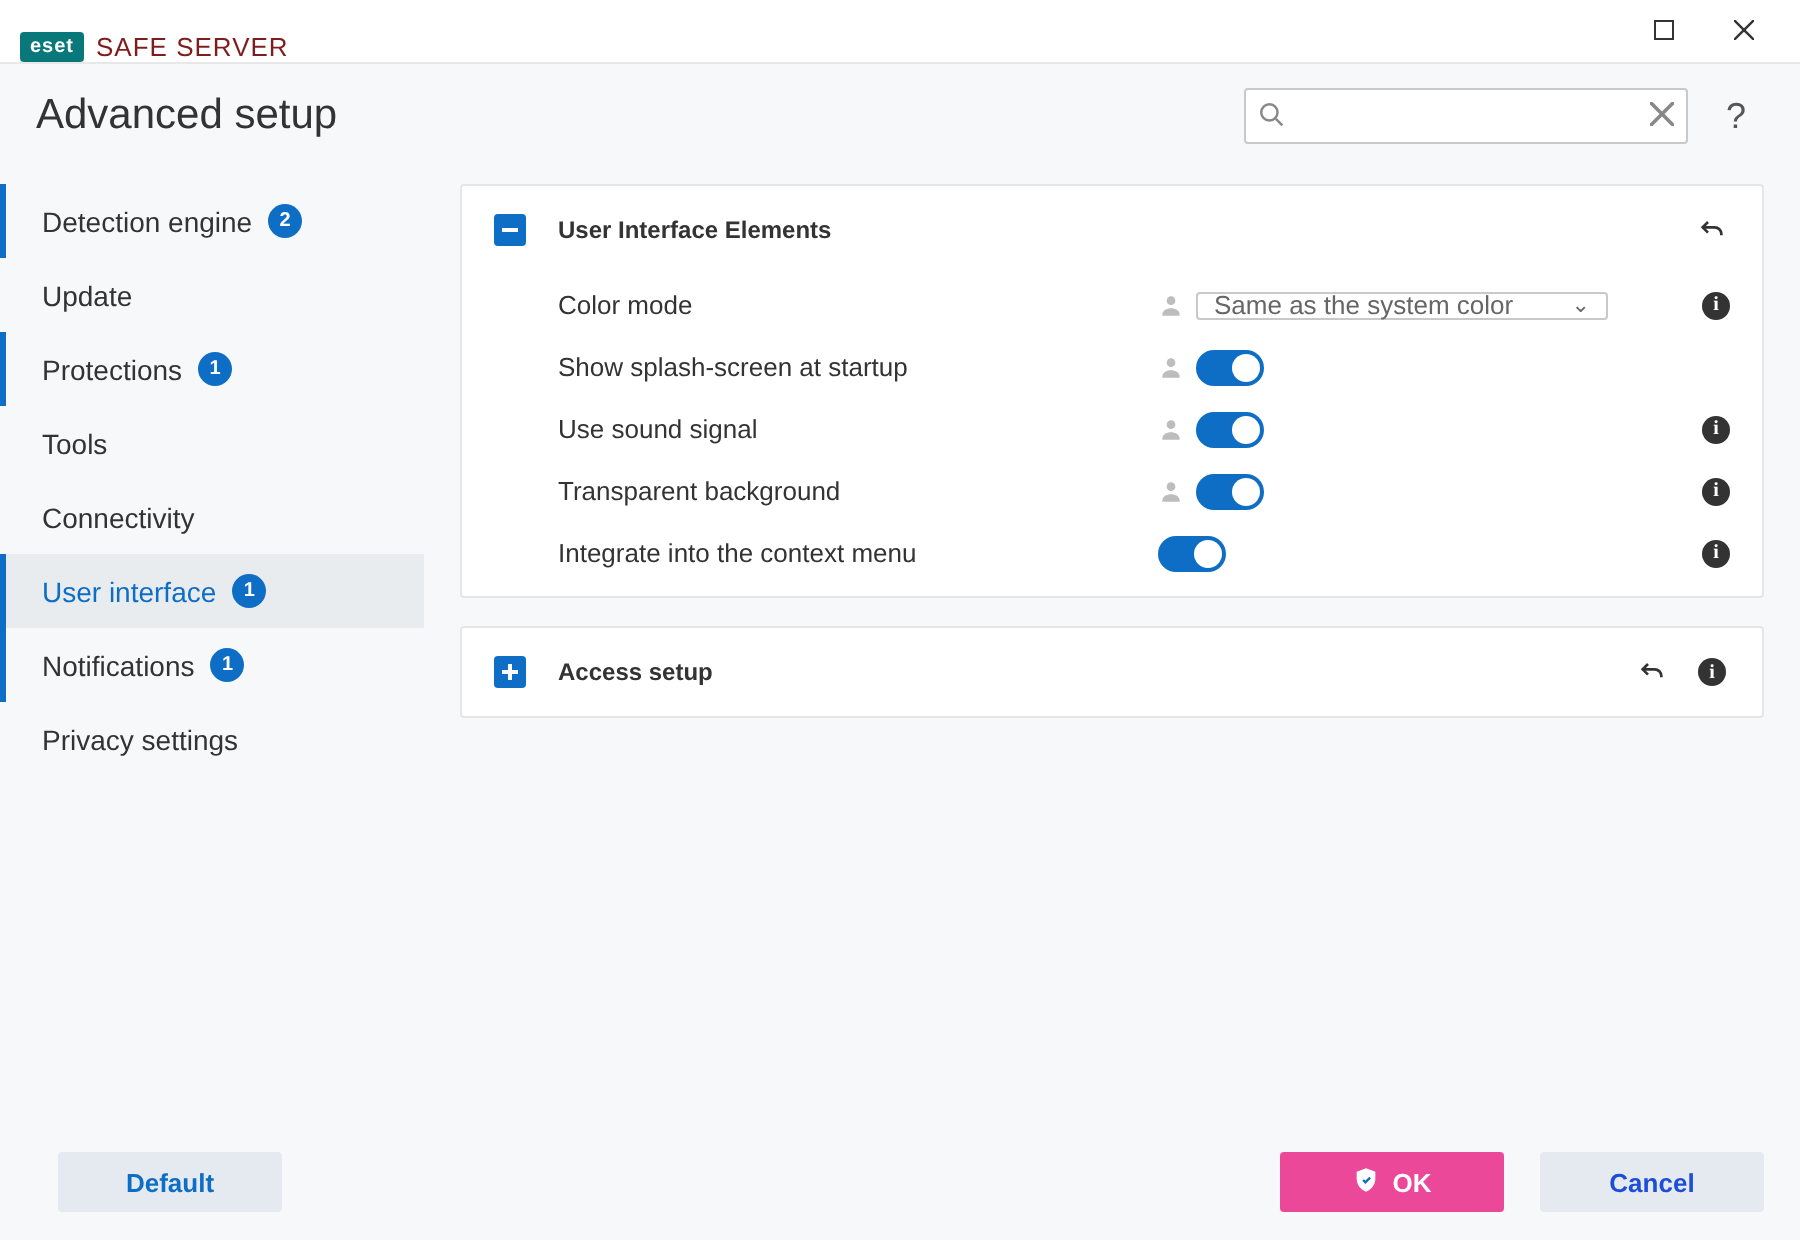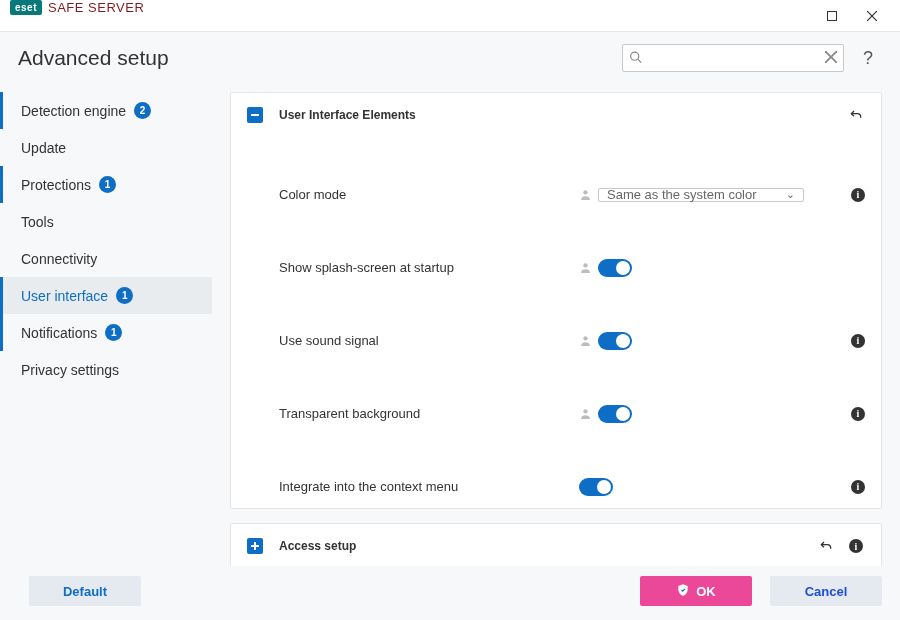--- a/index.html
+++ b/index.html
@@ -11,21 +11,21 @@
       width: 900px;
       height: 620px;
       overflow: hidden;
       display: flex;
       flex-direction: column;
     }
     
     .titlebar {
       height: 32px;
       display: flex;
-      align-items: flex-start;
+      align-items: flex-end;
       padding: 0 8px 0 10px;
       border-bottom: 1px solid #e8e8e8;
     }
     .brand {
       display: flex;
       align-items: center;
       gap: 6px;
       font-size: 13px;
       color: #444;
       letter-spacing: 0.5px;
@@ -189,21 +189,20 @@
       font-size: 10px; font-weight: 700;
       font-family: Georgia, serif;
     }
     .panel-body {
       padding: 0 16px 6px 48px;
     }
     .setting-row {
       display: flex;
       align-items: center;
       height: 31px;
-      margin-top: 42px;
     }
     .setting-label {
       flex: 0 0 300px;
       font-size: 13px;
       color: #333;
     }
     .setting-control {
       flex: 1;
       display: flex;
       align-items: center;

